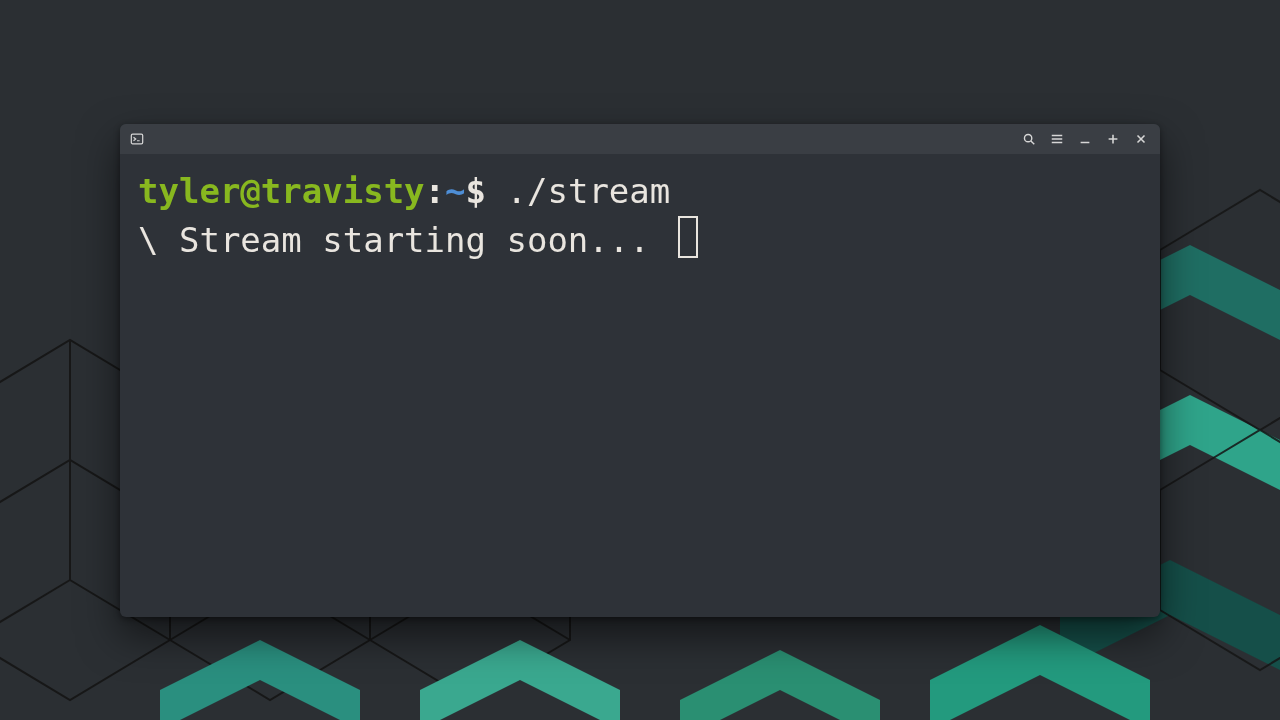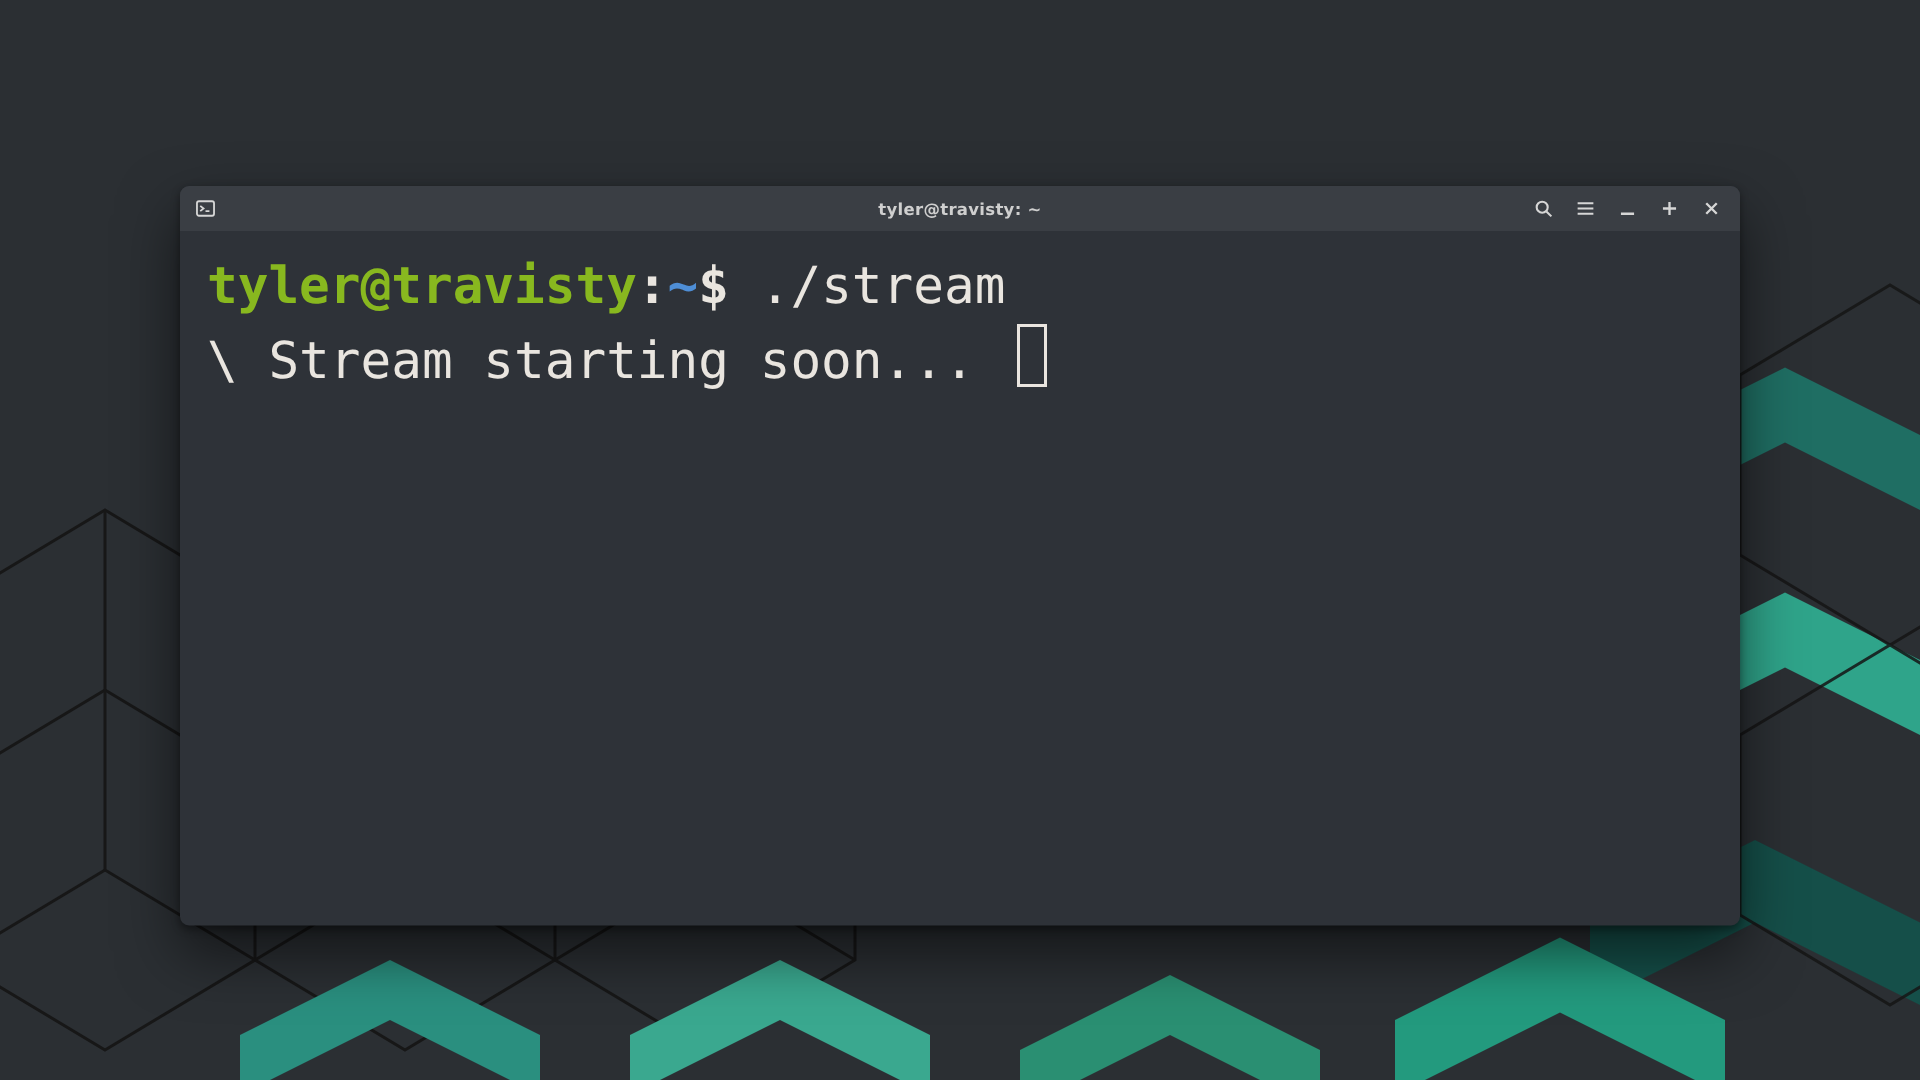--- a/index.html
+++ b/index.html
@@ -118,21 +118,20 @@
   <div class="titlebar">
     <div class="left">
       <span class="icon">
         <svg width="14" height="14" viewBox="0 0 16 16" fill="none" stroke="currentColor" stroke-width="1.4">
           <rect x="1.5" y="2.5" width="13" height="11" rx="1.5"></rect>
           <path d="M4 6 L6.5 8 L4 10"></path>
           <path d="M8 10 L11 10"></path>
         </svg>
       </span>
     </div>
-    <div class="title">tyler@travisty: ~</div>
     <div class="right">
       <span class="icon tbtn">
         <svg width="14" height="14" viewBox="0 0 16 16" fill="none" stroke="currentColor" stroke-width="1.6">
           <circle cx="7" cy="7" r="4.2"></circle>
             <path d="M10.2 10.2 L14 14"></path>
         </svg>
       </span>
       <span class="icon tbtn">
         <svg width="14" height="14" viewBox="0 0 16 16" stroke="currentColor" stroke-width="1.6">
           <path d="M2 4 H14 M2 8 H14 M2 12 H14"></path>

